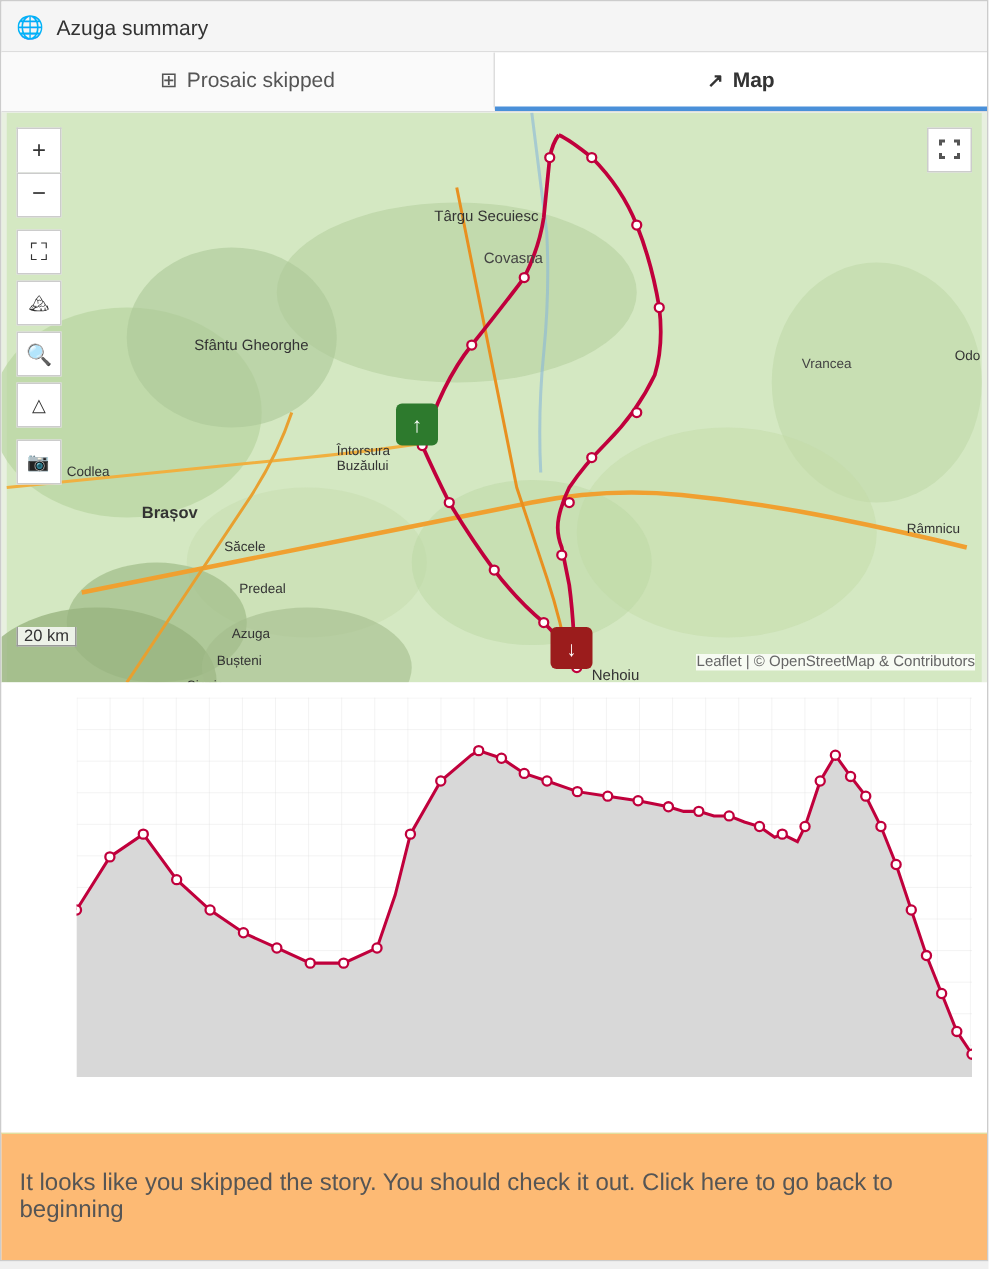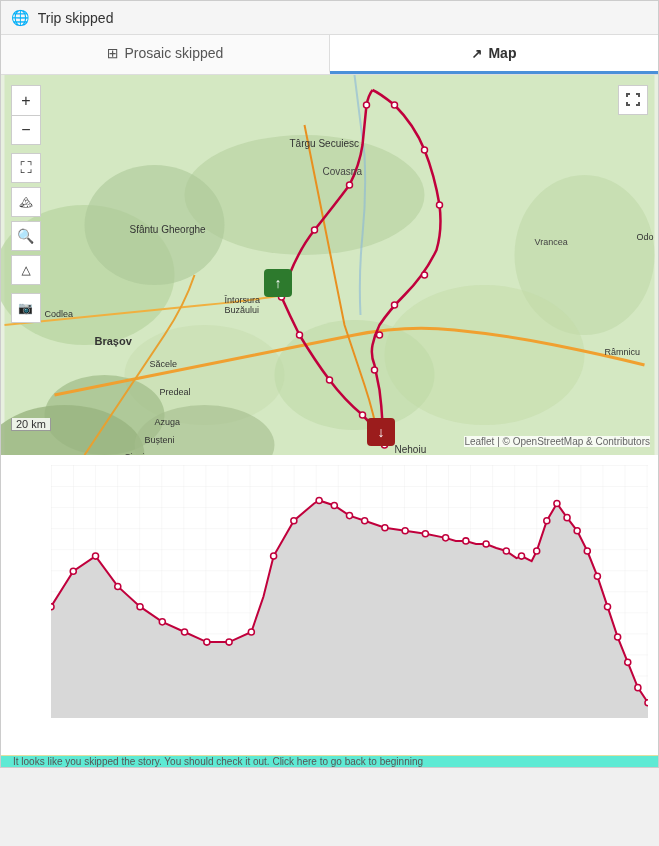--- a/index.html
+++ b/index.html
@@ -133,24 +133,24 @@
     }
     
     .chart-container {
       width: 100%;
       height: 290px;
       background: #fff;
       position: relative;
       padding: 10px 45px 30px 50px;
     }
     .notification-bar {
-      background: #5eead4;
+      background: #fdba74;
       border-top: 1px solid #e0e0a0;
-      padding: 0 12px;
-      font-size: 10px;
+      padding: 24px 12px;
+      font-size: 16px;
       color: #555;
       cursor: pointer;
     }
     .marker-green {
       position: absolute;
       width: 28px;
       height: 28px;
       background: #2d7a2d;
       border-radius: 4px;
       display: flex;
@@ -178,21 +178,21 @@
       z-index: 20;
     }
   </style>
 </head>
 <body>
 
 <div class="window">
 
   <div class="title-bar">
     <span style="font-size:15px; color:#555;">🌐</span>
-    <span class="title">Trip skipped</span>
+    <span class="title">Azuga summary</span>
   </div>
 
   <div class="tabs">
     <div class="tab" style="border-right:1px solid #ddd;">
       <span style="font-size:14px;">⊞</span>
       <span>Prosaic skipped</span>
     </div>
     <div class="tab active">
       <span style="font-size:13px;">↗</span>
       <span>Map</span>

